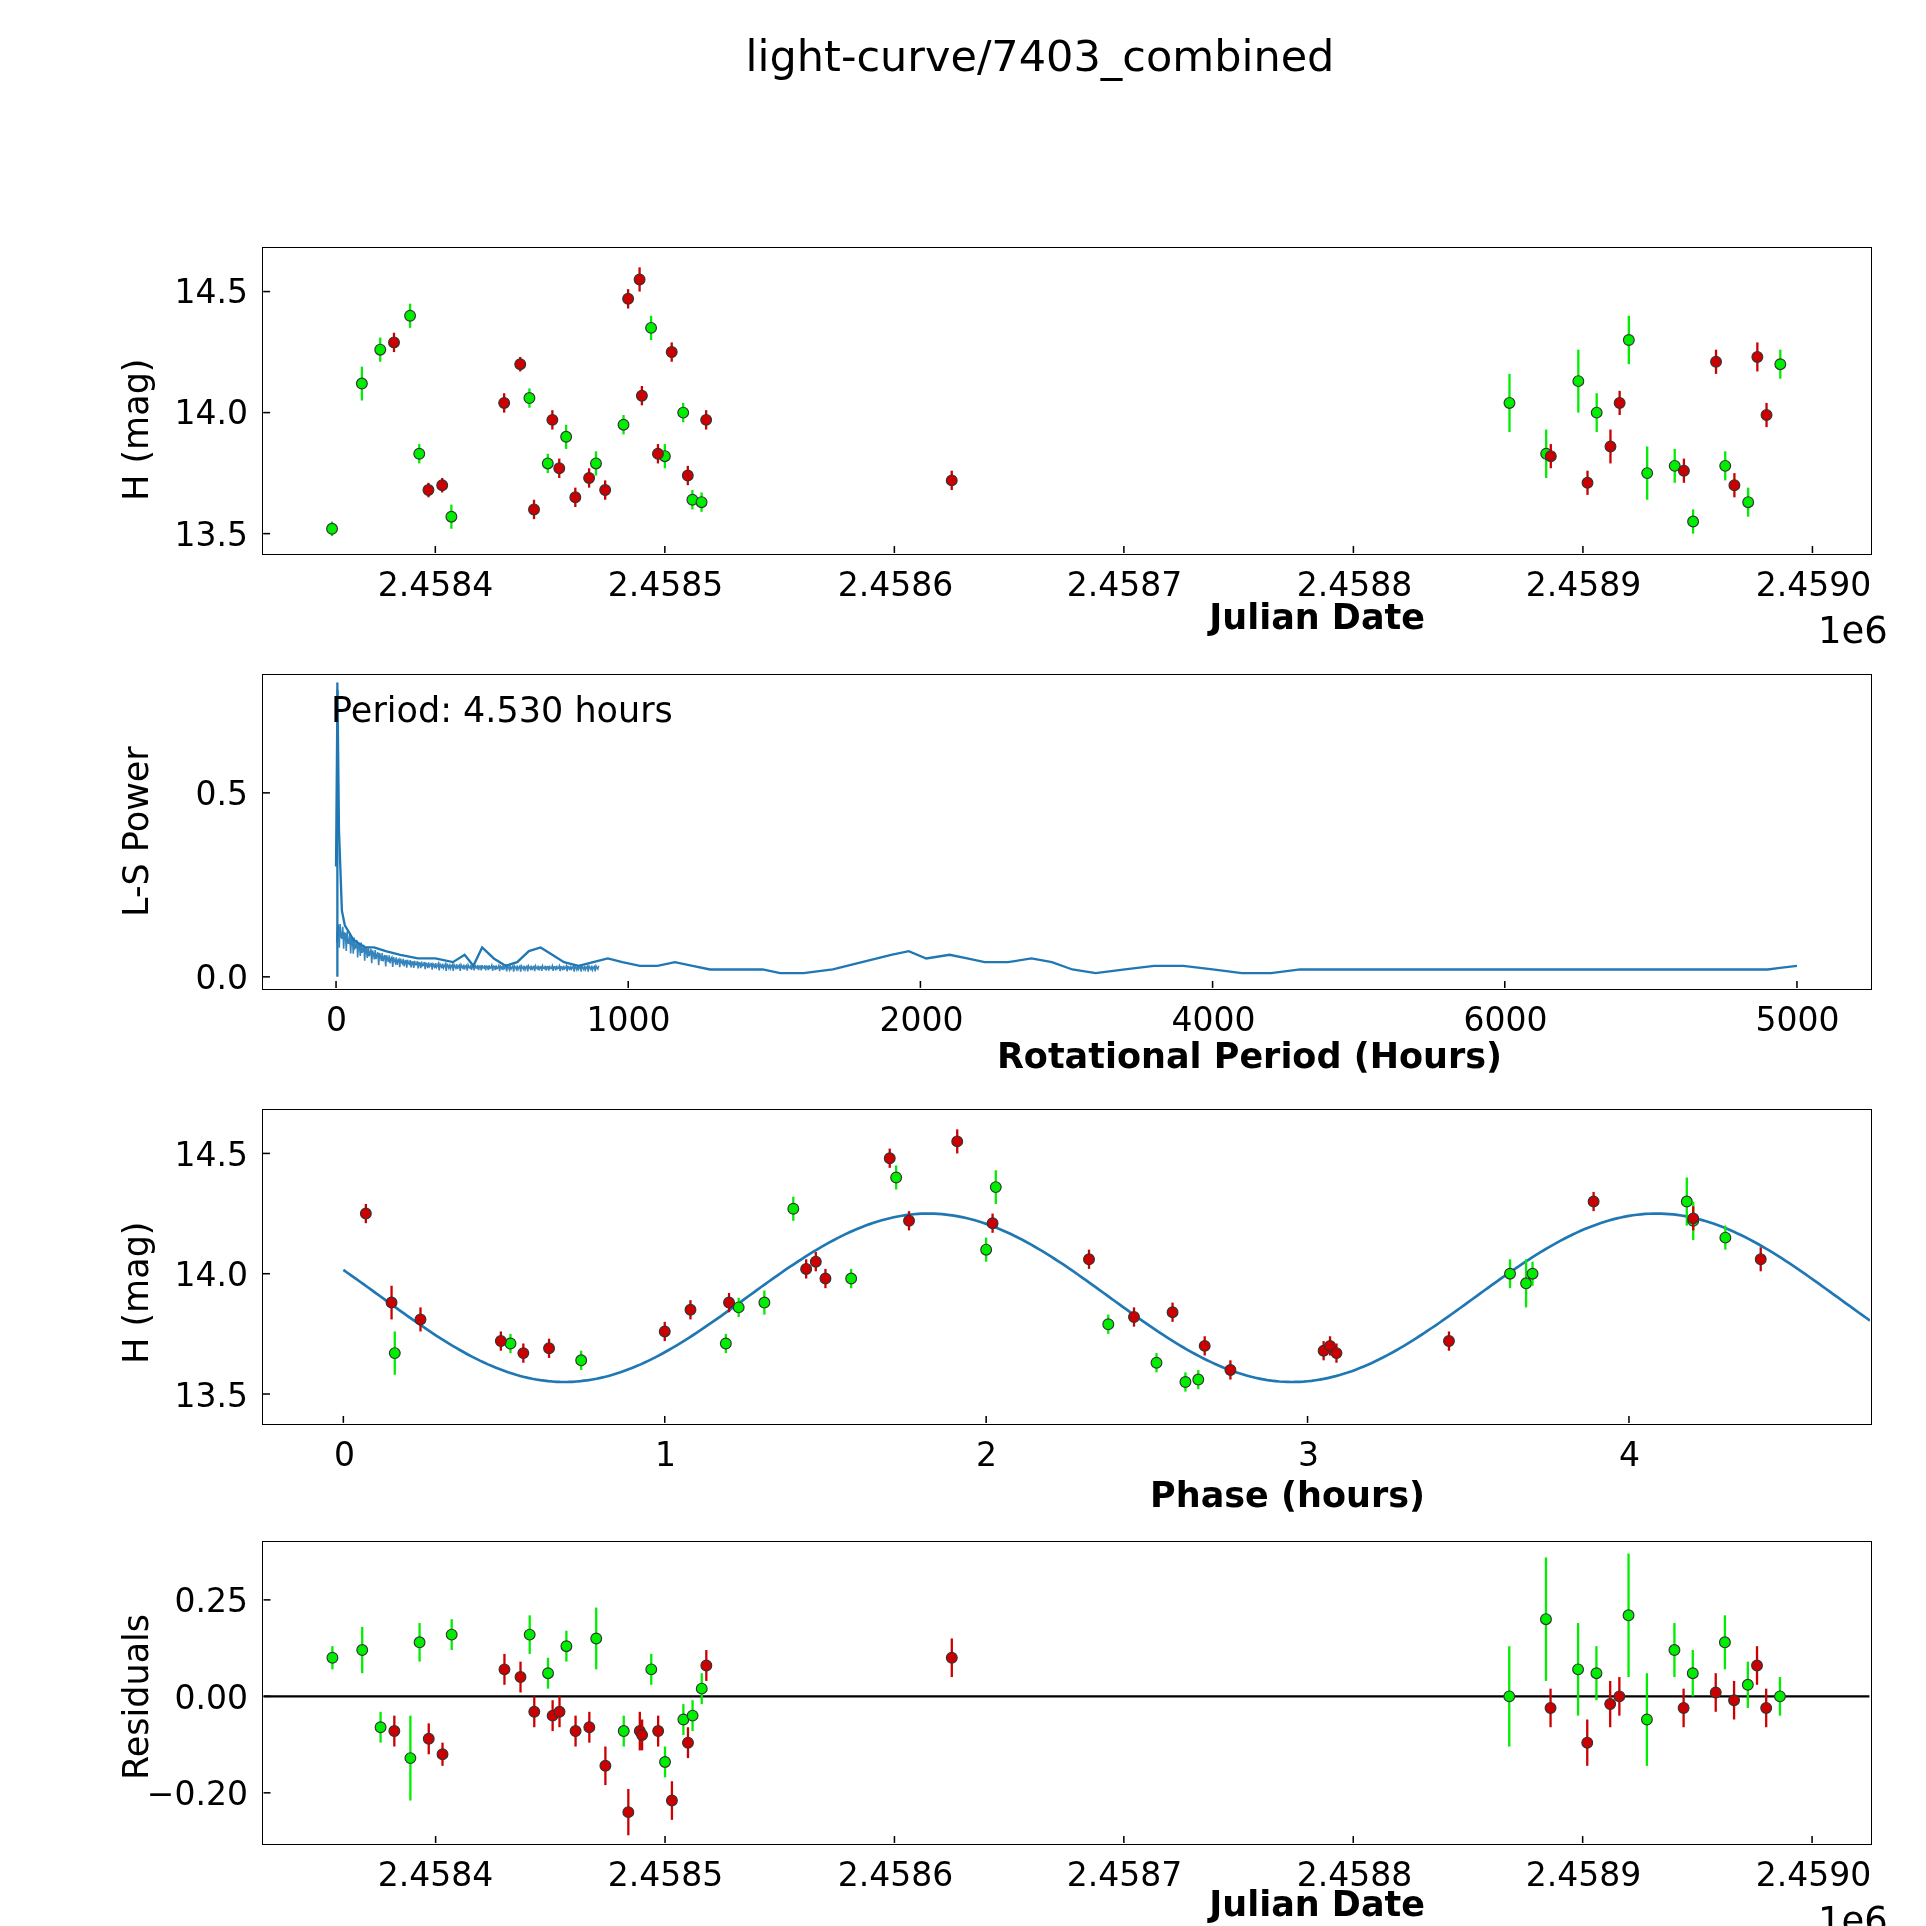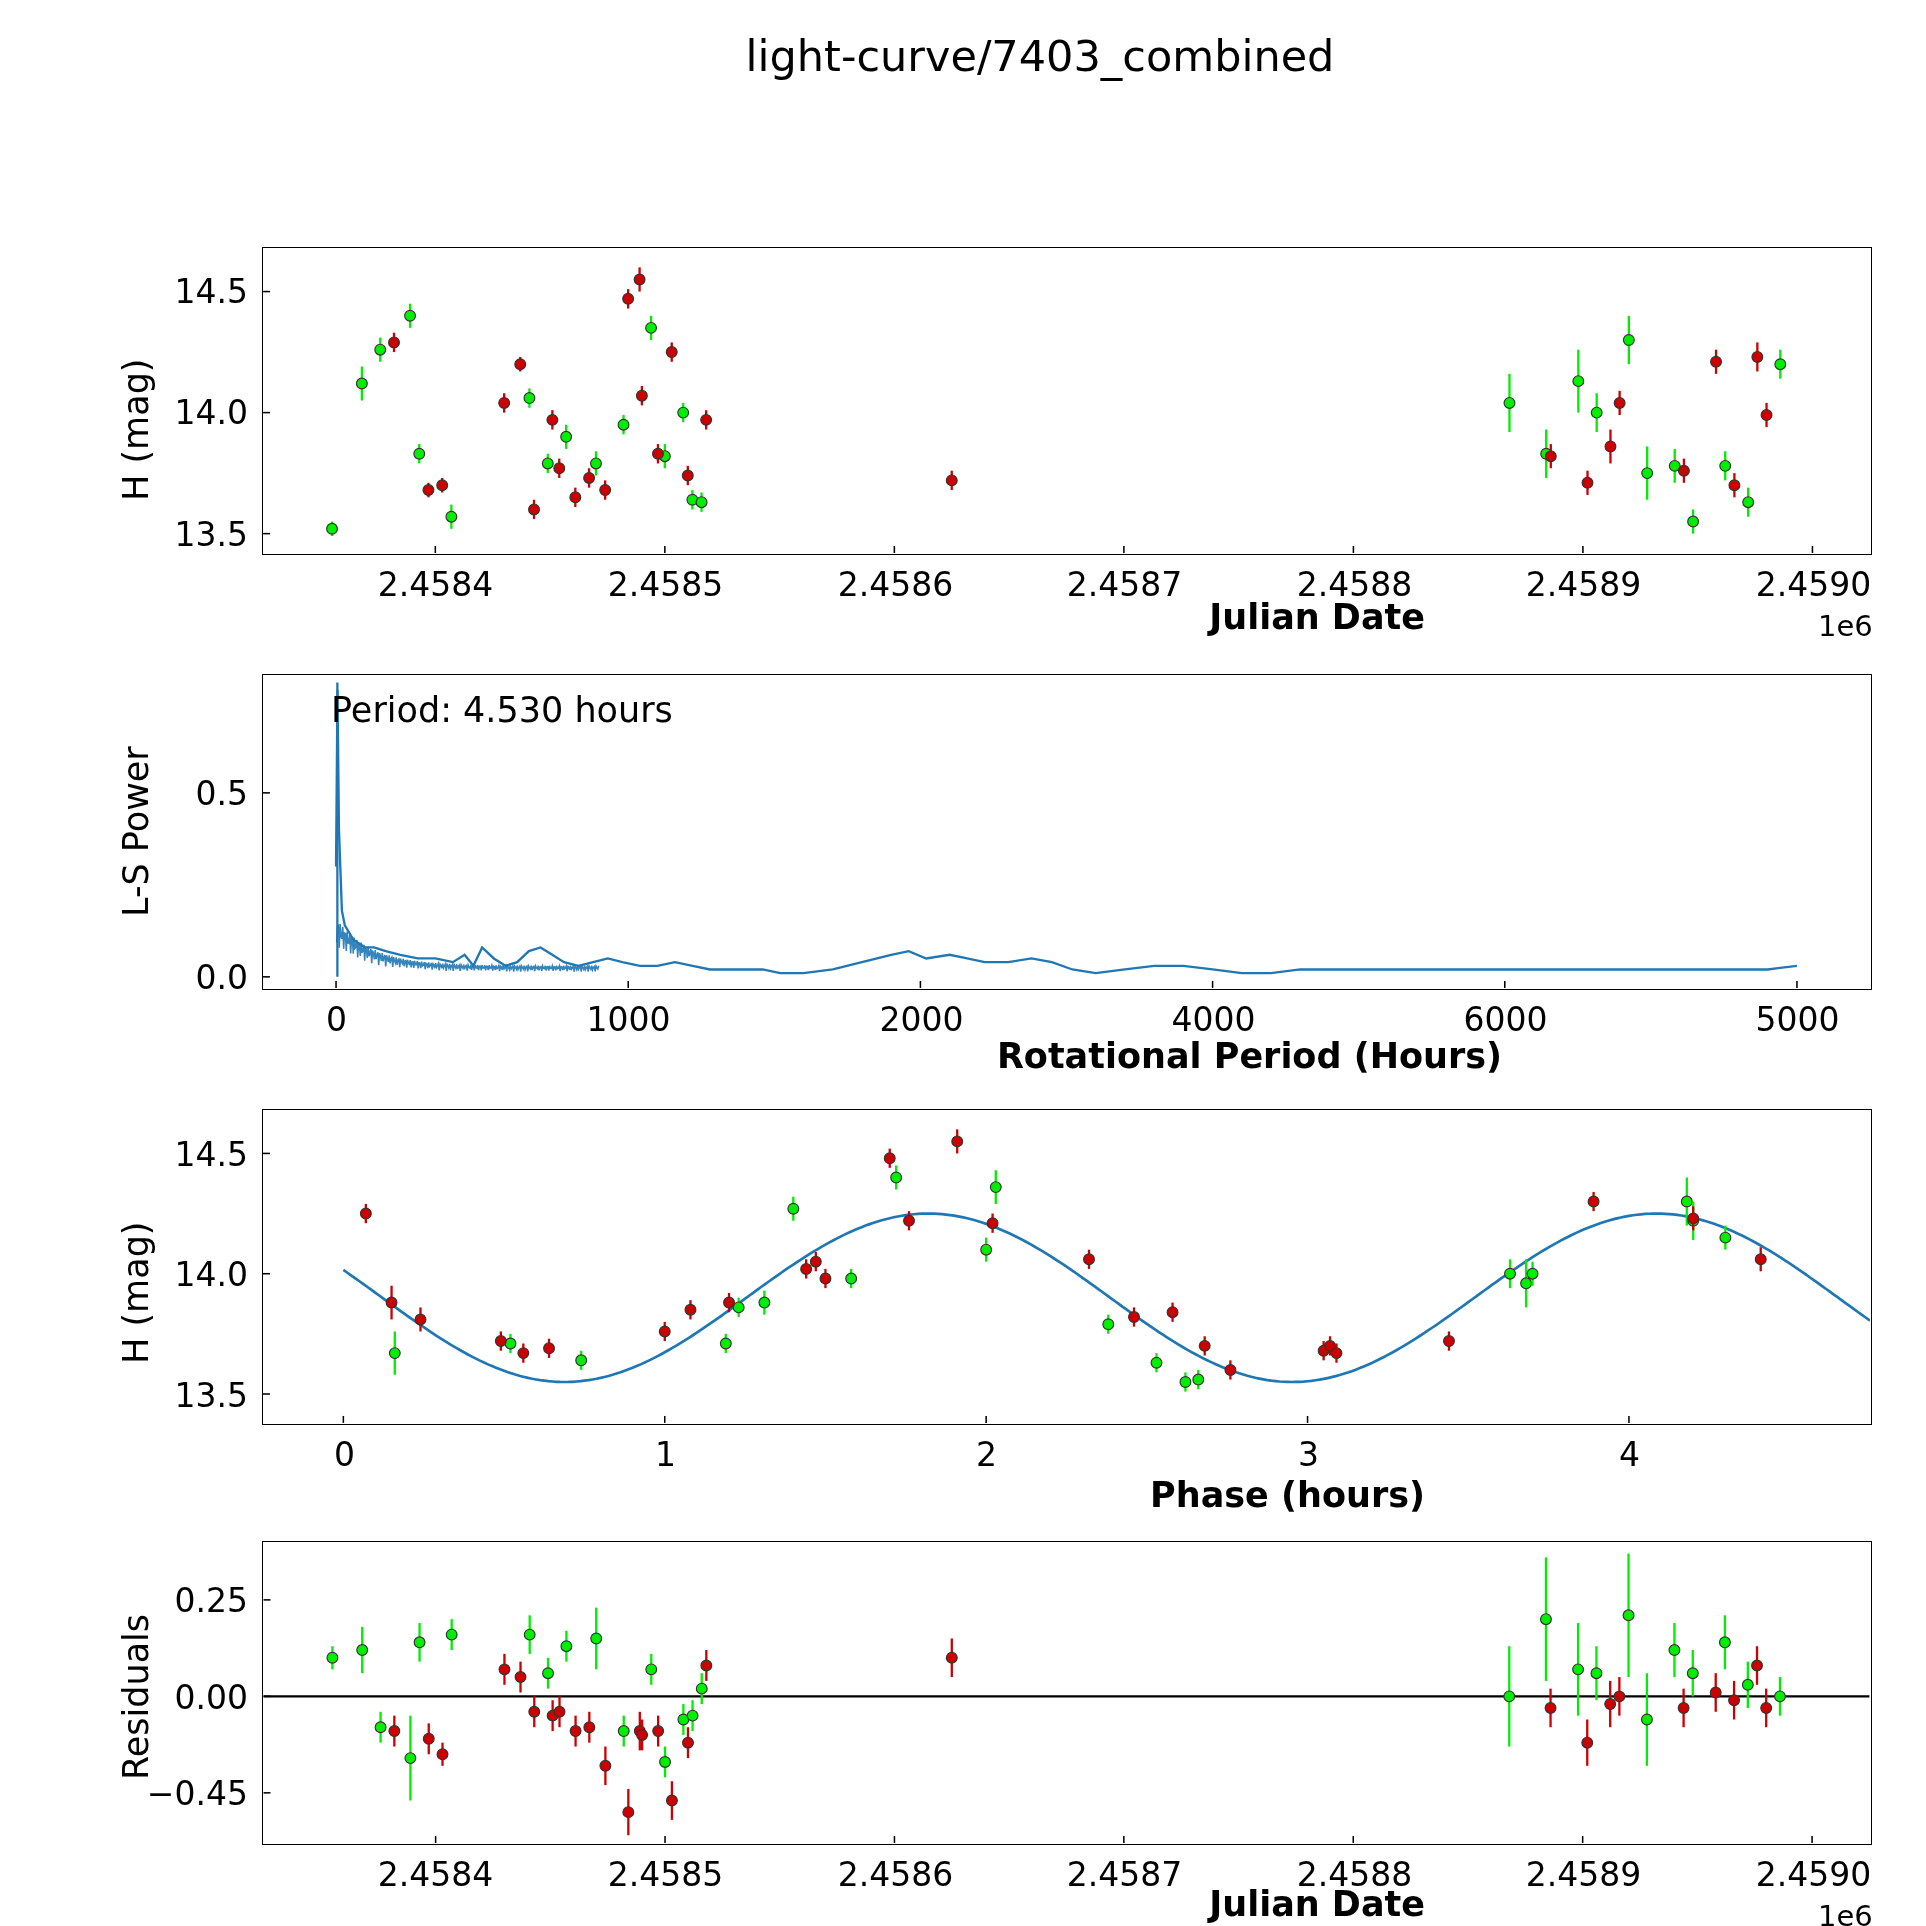--- a/index.html
+++ b/index.html
@@ -4,21 +4,21 @@
 <style>
   html,body{margin:0;padding:0;background:#ffffff;}
   body{width:2080px;height:2080px;font-family:"DejaVu Sans",sans-serif;color:#000;}
   .page{position:relative;width:2080px;height:2080px;}
   .title{position:absolute;left:0;top:31px;width:2080px;text-align:center;font-size:43px;}
   .panel{position:absolute;box-sizing:border-box;border:1.5px solid #000;background:#fff;}
   .axlabel{position:absolute;font-size:35px;text-align:right;font-weight:bold;}
   .ylabel{position:absolute;font-size:35px;transform-origin:0 0;transform:rotate(-90deg);white-space:nowrap;}
   .tick{position:absolute;font-size:33px;text-align:center;white-space:nowrap;}
   .ytick{position:absolute;font-size:33px;text-align:right;white-space:nowrap;}
-  .offset{position:absolute;font-size:29px;white-space:nowrap;}
+  .offset{position:absolute;font-size:37px;white-space:nowrap;}
   .annot{position:absolute;font-size:35px;white-space:nowrap;}
   svg{display:block;}
 </style>
 </head>
 <body>
 
 <div class="page">
 
   <div class="title">light-curve/7403_combined</div>
 
@@ -439,18 +439,18 @@
       <div class="ytick" style="left: 98px; top: 1376px; width: 150px;">13.5</div>
       <div class="ytick" style="left: 98px; top: 1255px; width: 150px;">14.0</div>
       <div class="ytick" style="left: 98px; top: 1135px; width: 150px;">14.5</div>
       <div class="tick" style="left: 339px; top: 1855px; width: 193px;">2.4584</div>
       <div class="tick" style="left: 569px; top: 1855px; width: 193px;">2.4585</div>
       <div class="tick" style="left: 799px; top: 1855px; width: 193px;">2.4586</div>
       <div class="tick" style="left: 1028px; top: 1855px; width: 193px;">2.4587</div>
       <div class="tick" style="left: 1258px; top: 1855px; width: 193px;">2.4588</div>
       <div class="tick" style="left: 1487px; top: 1855px; width: 193px;">2.4589</div>
       <div class="tick" style="left: 1717px; top: 1855px; width: 193px;">2.4590</div>
-      <div class="ytick" style="left: 98px; top: 1774px; width: 150px;">−0.45</div>
+      <div class="ytick" style="left: 98px; top: 1774px; width: 150px;">−0.20</div>
       <div class="ytick" style="left: 98px; top: 1678px; width: 150px;">0.00</div>
       <div class="ytick" style="left: 98px; top: 1581px; width: 150px;">0.25</div>
     </div>
 </div>
 
 
 </body></html>

